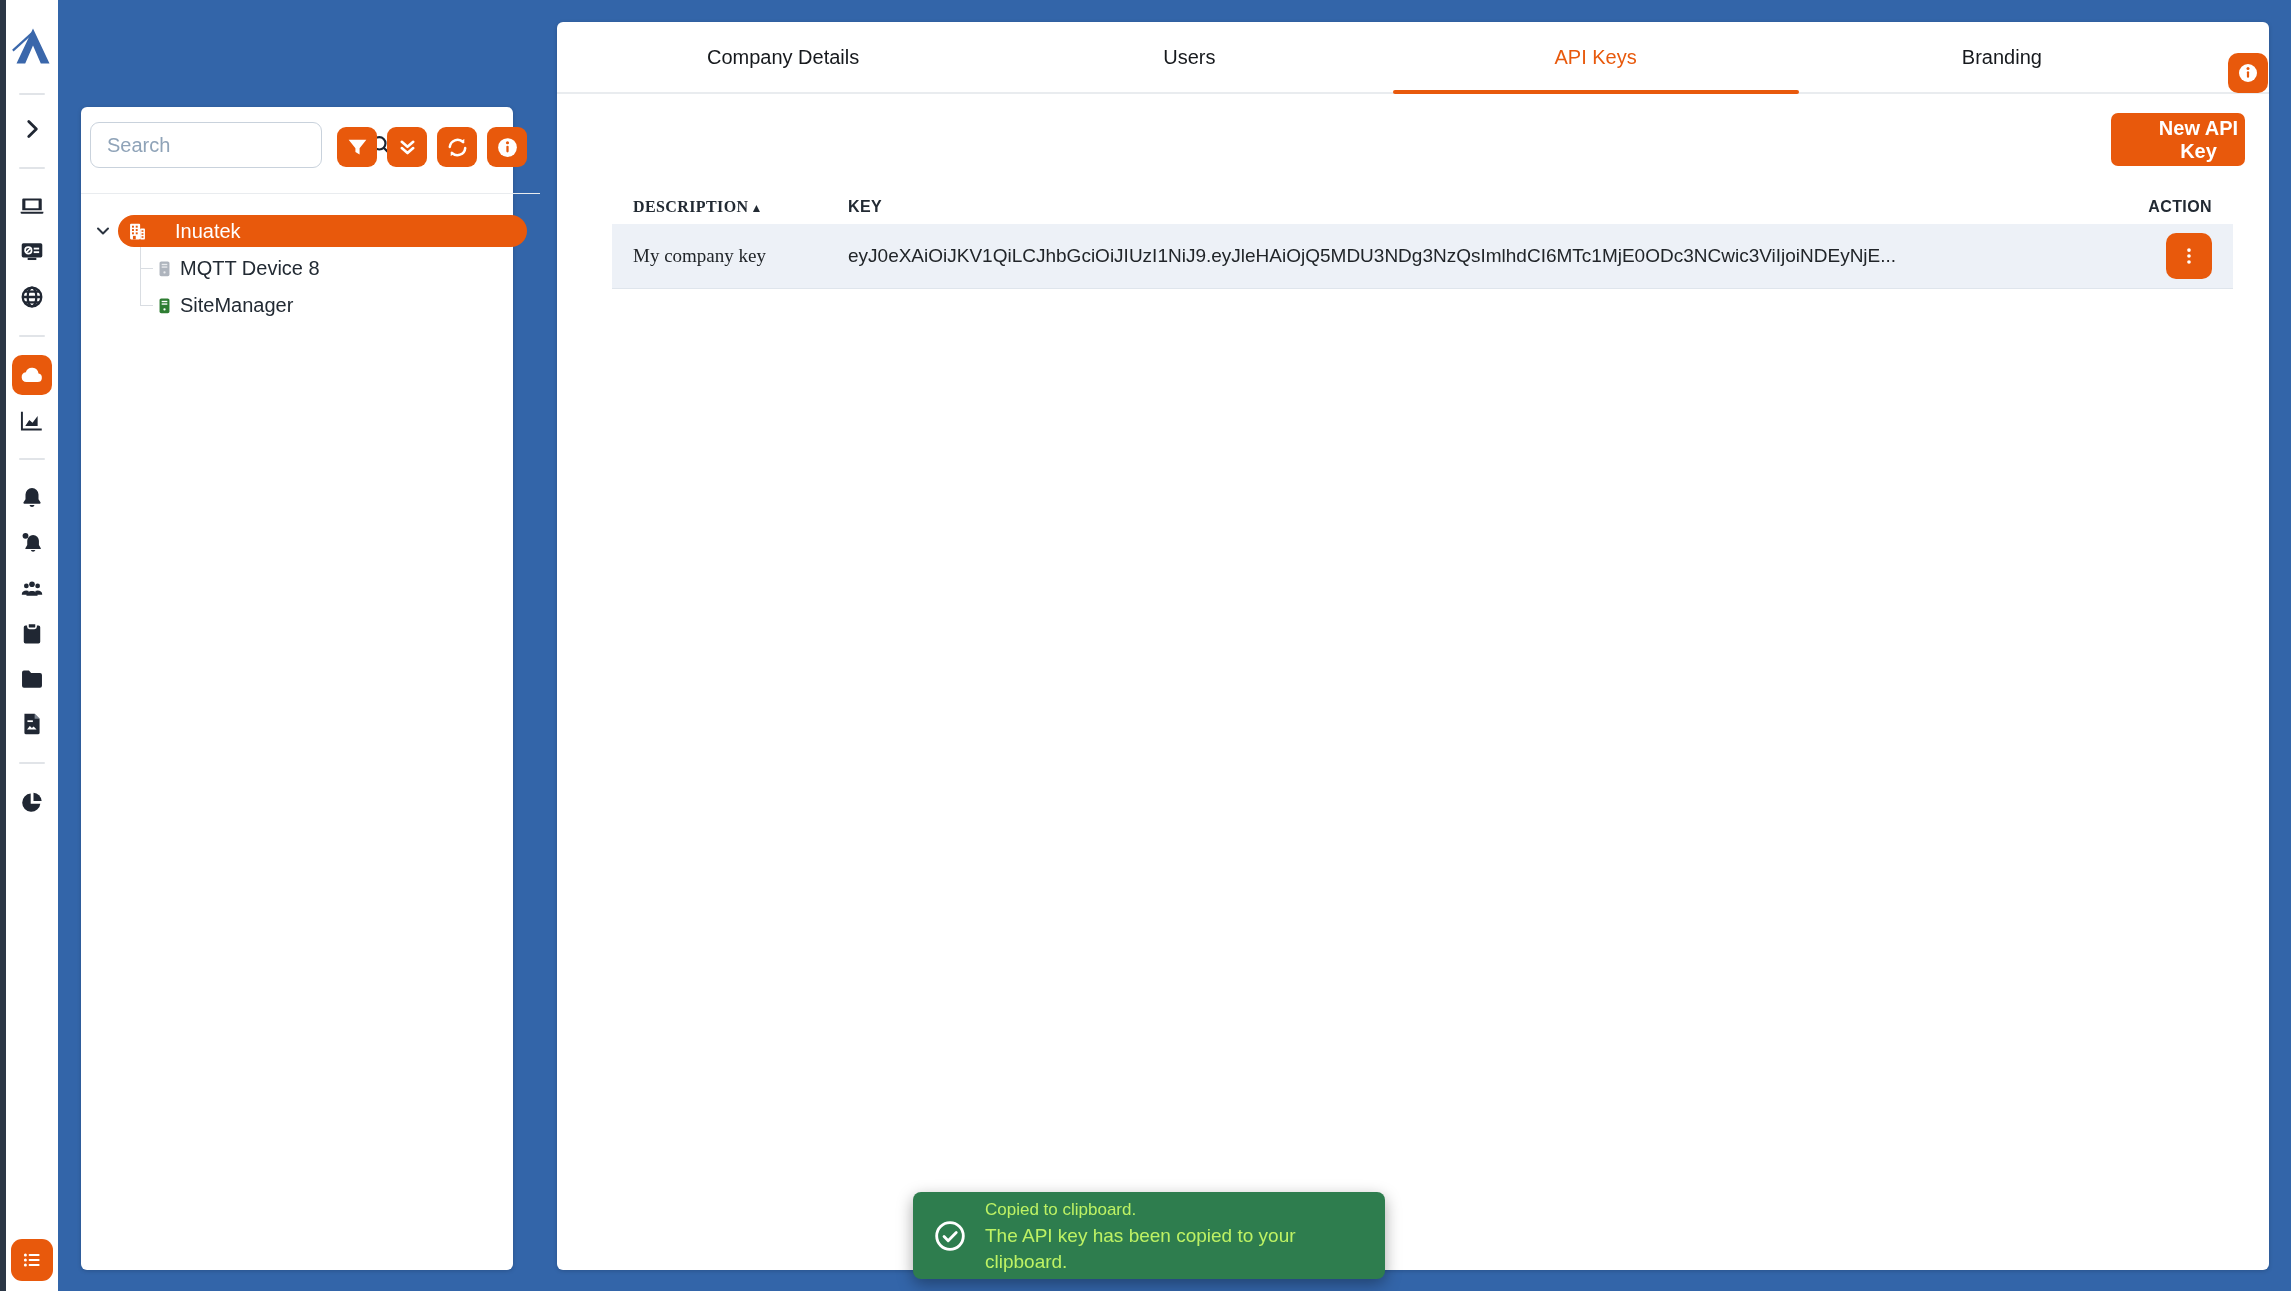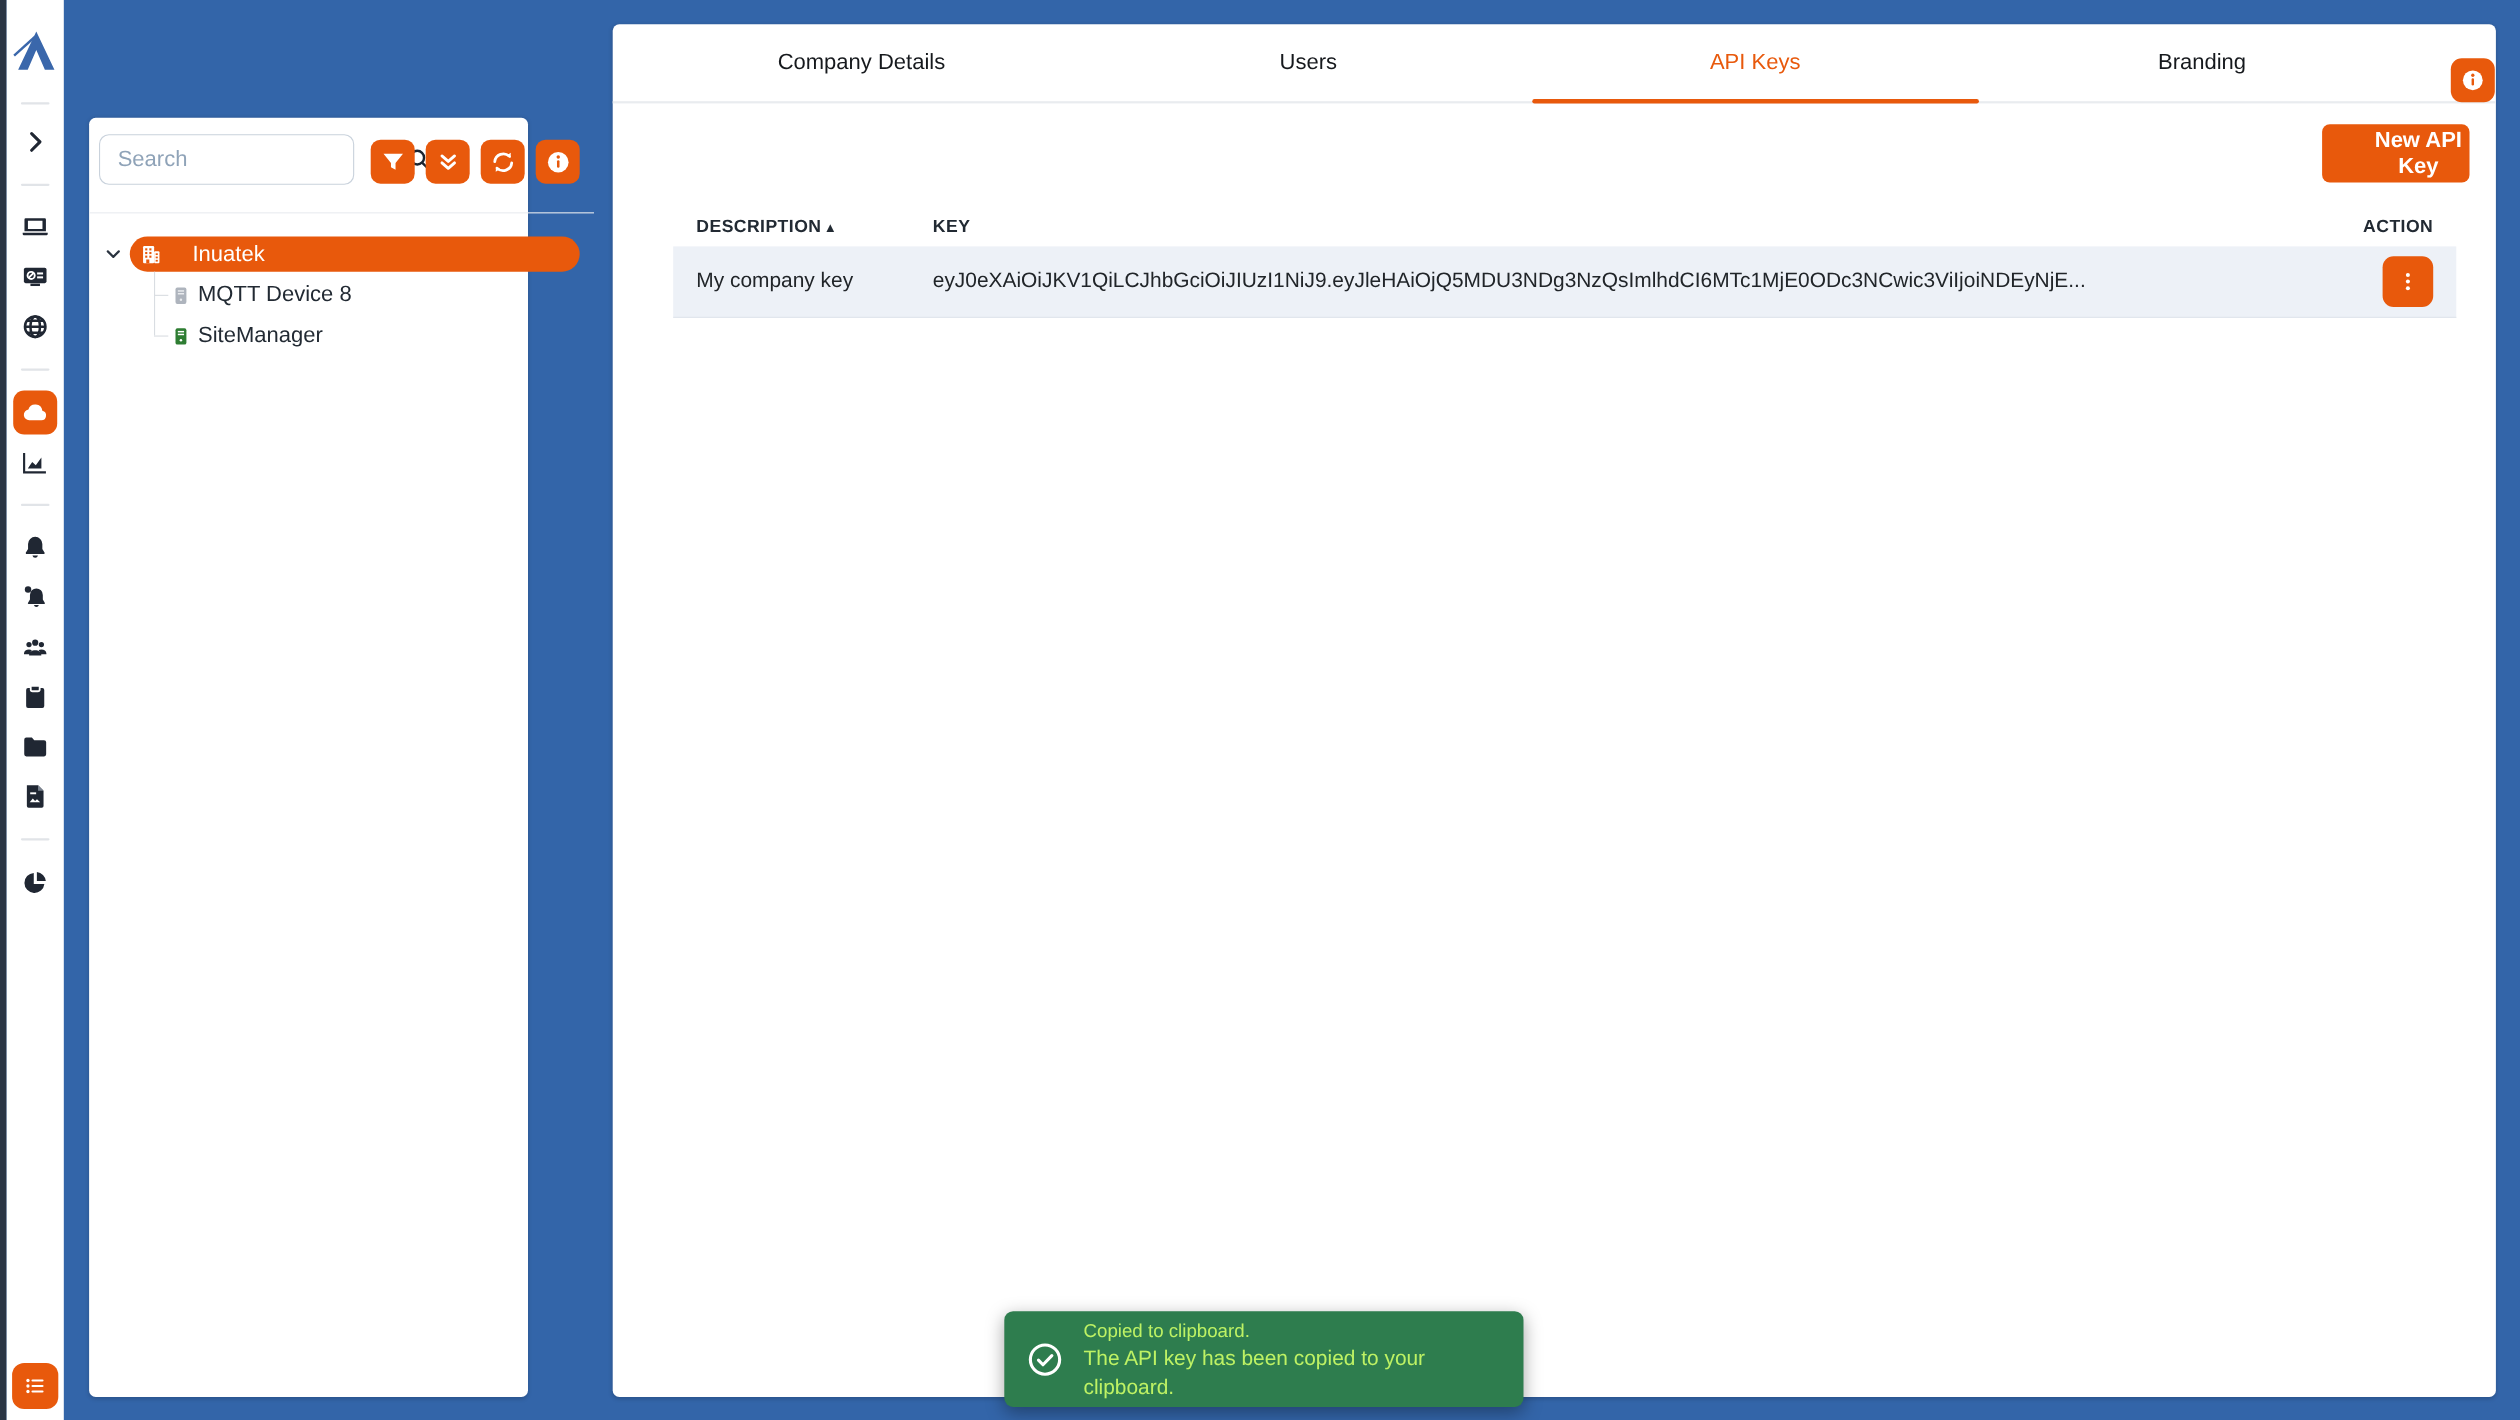--- a/index.html
+++ b/index.html
@@ -19,21 +19,21 @@
   .logo { position:absolute; left:5px; top:24px; width:44px; height:48px; }
 
   
   .card { position:absolute; background:#fff; border-radius:6px; box-shadow:0 1px 4px rgba(0,0,0,.18); }
   #card-title { left:81px; top:22px; width:459px; height:70px; }
   .card-title-text { position:absolute; left:24px; top:0; height:70px; display:flex; align-items:center; font-size:25px; color:#1a1f26; }
   .sq-btn { position:absolute; background:#e8590c; border:none; border-radius:9px; display:flex; align-items:center; justify-content:center; cursor:pointer; }
   .sq-btn svg { width:24px; height:24px; }
   #card-title .sq-btn { right:14px; top:17px; width:36px; height:36px; }
 
-  #card-tree { left:81px; top:107px; width:399px; height:1163px; }
+  #card-tree { left:81px; top:107px; width:432px; height:1163px; }
   .search-input { position:absolute; left:9px; top:15px; width:232px; height:46px; border:1px solid #c9d2dc; border-radius:9px; font-size:20px; color:#33404e; padding:0 44px 0 16px; outline:none; font-family:"Liberation Sans",sans-serif; }
   .search-input::placeholder { color:#8fa3b8; }
   .search-glass { position:absolute; left:288px; top:26px; width:24px; height:24px; pointer-events:none; }
   .tool-btn { position:absolute; top:20px; width:40px; height:40px; background:#e8590c; border:none; border-radius:9px; display:flex; align-items:center; justify-content:center; cursor:pointer; }
   .tool-btn svg { width:25px; height:25px; }
   .search-sep { position:absolute; left:0; top:86px; width:459px; height:1px; background:#e9ecef; }
 
   
   .tree-chevron { position:absolute; left:12px; top:114px; width:20px; height:20px; cursor:pointer; }
   .tree-root { position:absolute; left:37px; top:108px; width:409px; height:32px; background:#e8590c; border-radius:16px; display:flex; align-items:center; cursor:pointer;gap:20px; }
@@ -52,21 +52,21 @@
   .tab { flex:1; display:flex; align-items:center; justify-content:center; font-size:20px; color:#16191d; cursor:pointer; }
   .tab.active { color:#e8590c; }
   .tab-underline { position:absolute; left:836px; top:68px; width:406px; height:4px; background:#e8590c; border-radius:2px; }
   .panel-info-btn { left:1671px; top:31px; width:40px; height:40px; border-radius:10px; }
   .new-key-btn { position:absolute; left:1554px; top:91px; width:134px; height:53px; background:#e8590c; color:#fff; border:none; border-radius:7px; font-size:20px; font-weight:bold; font-family:"Liberation Sans",sans-serif; cursor:pointer;padding-left:41px; }
 
   
   .table { position:absolute; left:55px; top:168px; width:1621px; }
   .thead { display:flex; height:34px; align-items:center; font-size:16px; font-weight:bold; color:#222a33; letter-spacing:.4px; }
   .trow { display:flex; height:65px; align-items:center; background:#edf1f7; border-bottom:1px solid #dfe5ec; font-size:19px; color:#212529; }
-  .col-desc { width:236px; padding-left:21px; }
+  .col-desc { width:236px; padding-left:21px;font-family:Liberation Serif, serif; }
   .col-key { flex:1; overflow:hidden; white-space:nowrap; }
   .col-action { width:180px; text-align:right; padding-right:21px; }
   .sort-arrow { font-size:12px; margin-left:2px; }
   .kebab-btn { width:46px; height:46px; background:#e8590c; border:none; border-radius:10px; cursor:pointer; display:inline-flex; align-items:center; justify-content:center; }
   .kebab-btn svg { width:22px; height:22px; }
 
   
   .toast { position:absolute; left:913px; top:1192px; width:472px; height:87px; background:#2e7d4e; border-radius:8px; box-shadow:0 5px 16px rgba(0,0,0,.35); display:flex; align-items:center; padding:0 20px; }
   .toast svg { width:34px; height:34px; flex:0 0 34px; margin-right:18px; }
   .toast-title { color:#bef264; font-size:17px; font-weight:normal; line-height:26px; }

